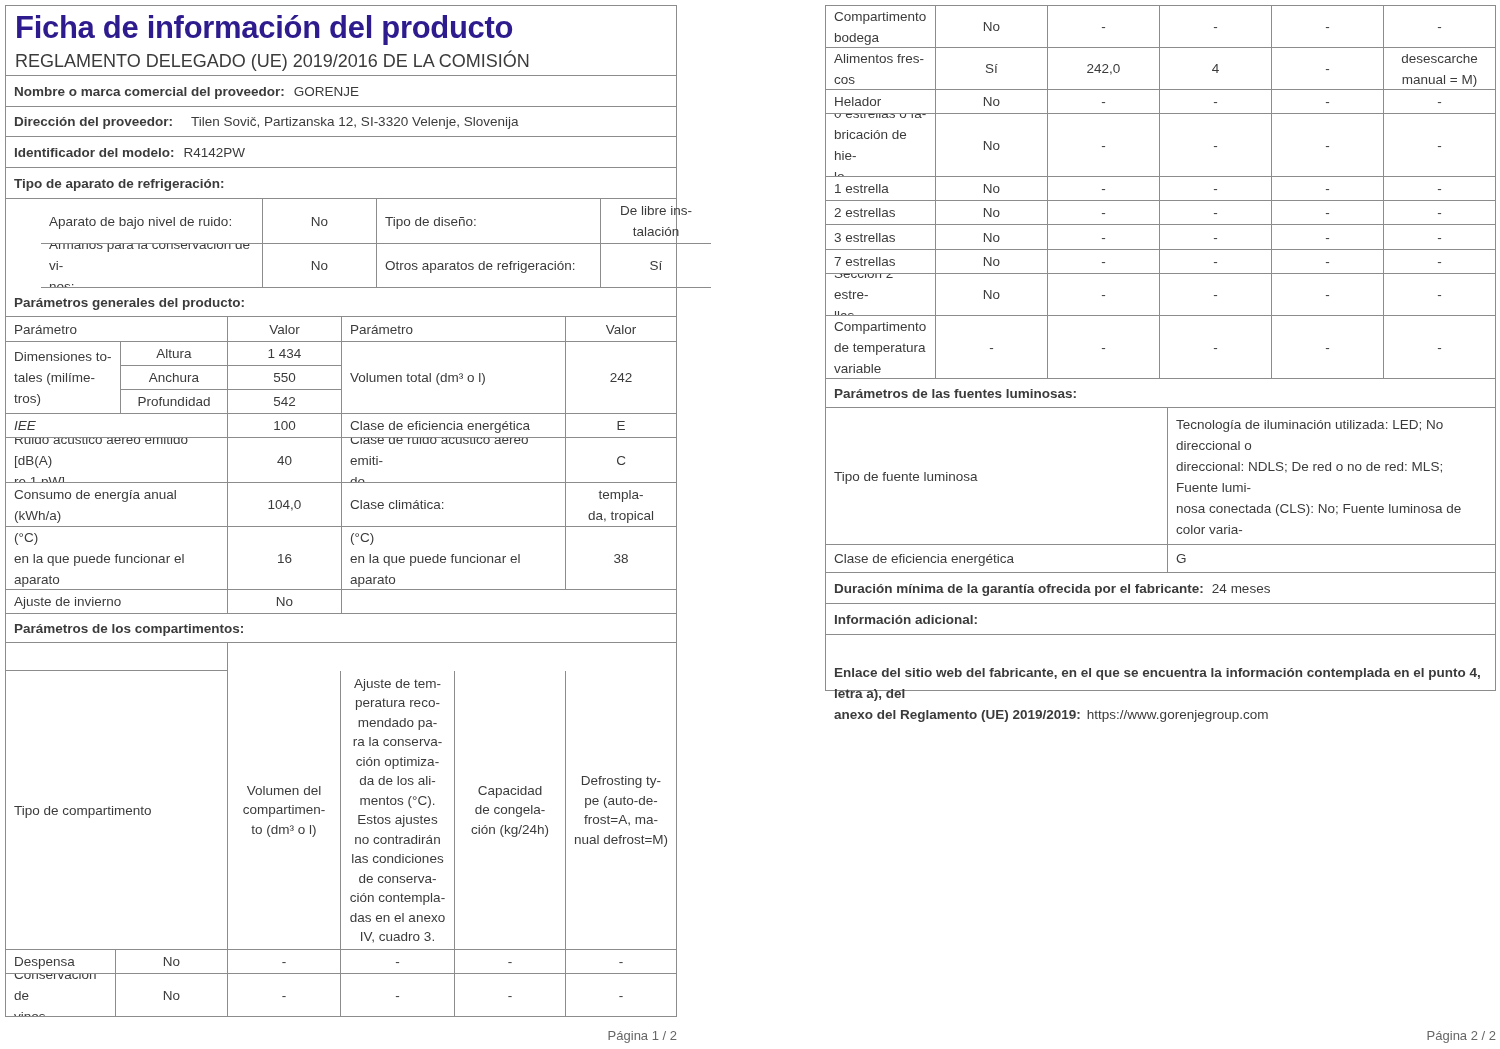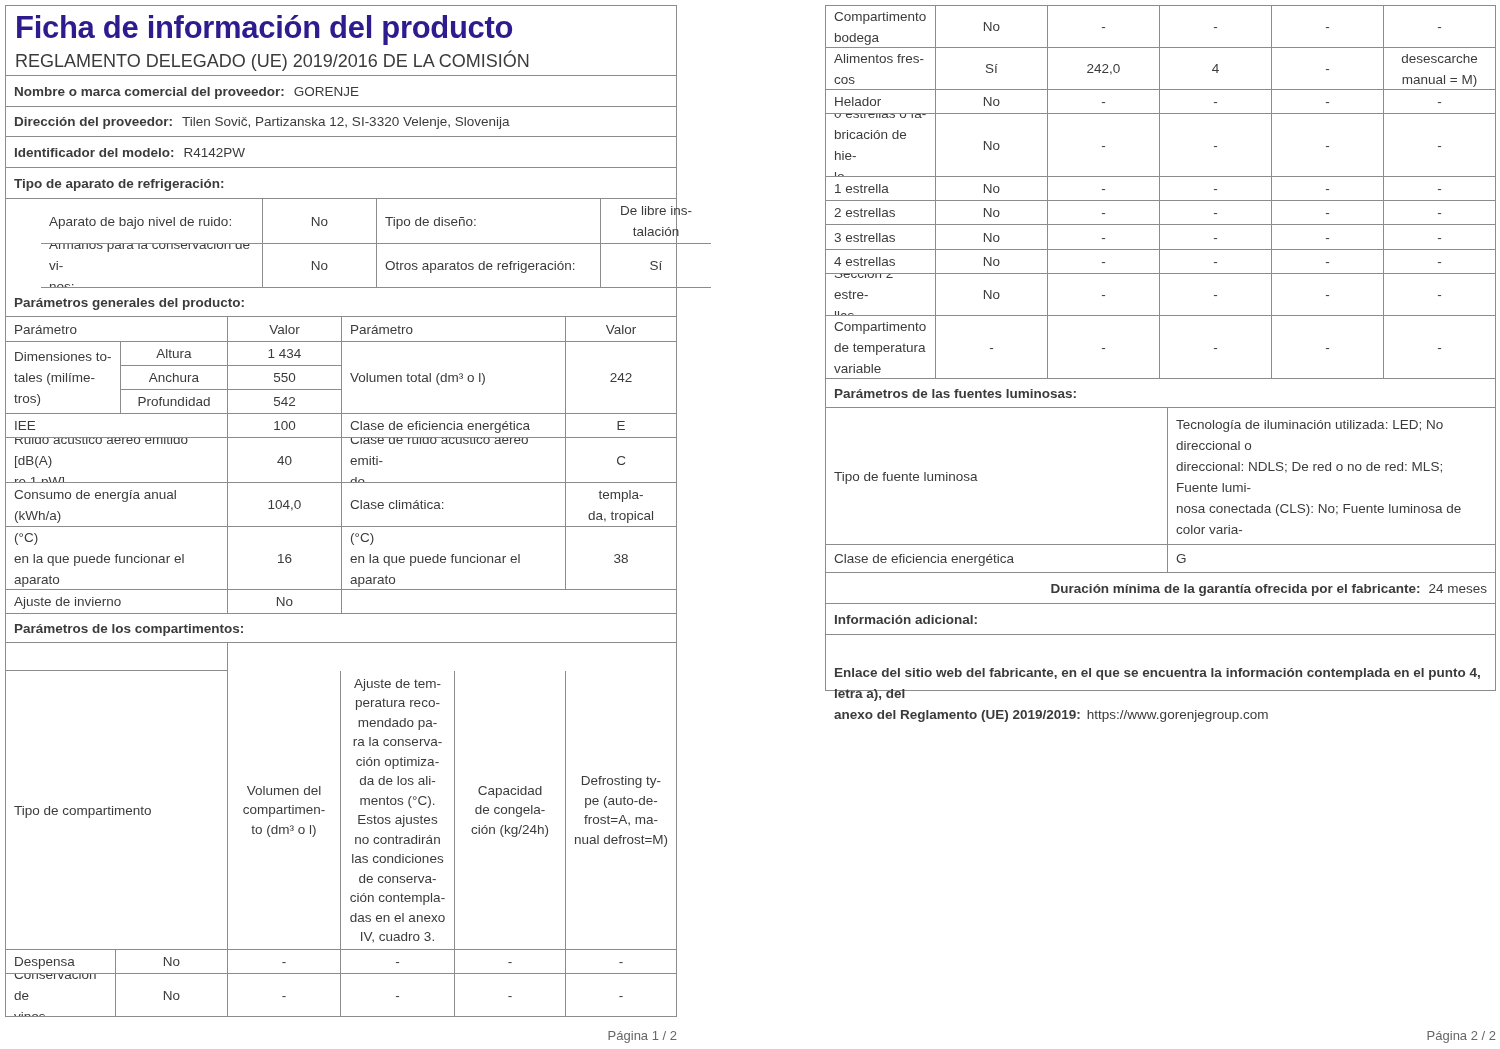--- a/index.html
+++ b/index.html
@@ -50,21 +50,21 @@
 
   <div class="head">
     <div class="title">Ficha de información del producto</div>
     <div class="subtitle">REGLAMENTO DELEGADO (UE) 2019/2016 DE LA COMISIÓN</div>
   </div>
 
   <div class="inforow" style="height:31px;">
     <span class="lab">Nombre o marca comercial del proveedor:</span>
     <span class="val">GORENJE</span>
   </div>
-  <div class="inforow" style="height:30px;">
+  <div class="inforow" style="height:30px;gap:9px;">
     <span class="lab">Dirección del proveedor:</span>
     <span class="val">Tilen Sovič, Partizanska 12, SI-3320 Velenje, Slovenija</span>
   </div>
   <div class="inforow" style="height:31px;">
     <span class="lab">Identificador del modelo:</span>
     <span class="val">R4142PW</span>
   </div>
 
   <div class="secrow" style="height:31px;">Tipo de aparato de refrigeración:</div>
 
@@ -94,21 +94,21 @@
 tros)</div>
     <div class="c ctr" style="grid-area:2/2/3/3;">Altura</div>
     <div class="c ctr" style="grid-area:2/3/3/4;">1 434</div>
     <div class="c ctr" style="grid-area:3/2/4/3;">Anchura</div>
     <div class="c ctr" style="grid-area:3/3/4/4;">550</div>
     <div class="c ctr" style="grid-area:4/2/5/3;">Profundidad</div>
     <div class="c ctr" style="grid-area:4/3/5/4;">542</div>
     <div class="c lbl" style="grid-area:2/4/5/5;">Volumen total (dm³ o l)</div>
     <div class="c ctr nr" style="grid-area:2/5/5/6;">242</div>
 
-    <div class="c lbl" style="grid-area:5/1/6/3;">IEE</div>
+    <div class="c lbl" style="grid-area:5/1/6/3;font-style:italic;">IEE</div>
     <div class="c ctr" style="grid-area:5/3/6/4;">100</div>
     <div class="c lbl" style="grid-area:5/4/6/5;">Clase de eficiencia energética</div>
     <div class="c ctr nr" style="grid-area:5/5/6/6;">E</div>
 
     <div class="c lbl" style="grid-area:6/1/7/3;">Ruido acústico aéreo emitido [dB(A)
 re 1 pW]</div>
     <div class="c ctr" style="grid-area:6/3/7/4;">40</div>
     <div class="c lbl" style="grid-area:6/4/7/5;">Clase de ruido acústico aéreo emiti-
 do</div>
     <div class="c ctr nr" style="grid-area:6/5/7/6;">C</div>
@@ -231,21 +231,21 @@
     <div class="c ctr">-</div>
     <div class="c ctr nr">-</div>
 
     <div class="c lbl">3 estrellas</div>
     <div class="c ctr">No</div>
     <div class="c ctr">-</div>
     <div class="c ctr">-</div>
     <div class="c ctr">-</div>
     <div class="c ctr nr">-</div>
 
-    <div class="c lbl">4 estrellas</div>
+    <div class="c lbl">7 estrellas</div>
     <div class="c ctr">No</div>
     <div class="c ctr">-</div>
     <div class="c ctr">-</div>
     <div class="c ctr">-</div>
     <div class="c ctr nr">-</div>
 
     <div class="c lbl">Sección 2 estre-
 llas</div>
     <div class="c ctr">No</div>
     <div class="c ctr">-</div>
@@ -270,21 +270,21 @@
     <div class="c lbl nr" style="align-items:flex-start;padding-top:6px;">Tecnología de iluminación utilizada: LED; No direccional o
 direccional: NDLS; De red o no de red: MLS; Fuente lumi-
 nosa conectada (CLS): No; Fuente luminosa de color varia-
 ble: No; Envolvente: -; Fuente luminosa de alta luminan-
 cia: No; Protección antideslumbramiento: No; Atenuable:
 No</div>
     <div class="c lbl">Clase de eficiencia energética</div>
     <div class="c lbl nr">G</div>
   </div>
 
-  <div class="freeText" style="height:31px;justify-content:flex-end;">
+  <div class="freeText" style="height:31px;">
     <span class="lab">Duración mínima de la garantía ofrecida por el fabricante:</span>
     <span class="val">24 meses</span>
   </div>
 
   <div class="freeText" style="height:31px;">
     <span class="lab">Información adicional:</span>
   </div>
 
   <div class="block" style="min-height:55px;">
     <span class="lab">Enlace del sitio web del fabricante, en el que se encuentra la información contemplada en el punto 4, letra a), del

